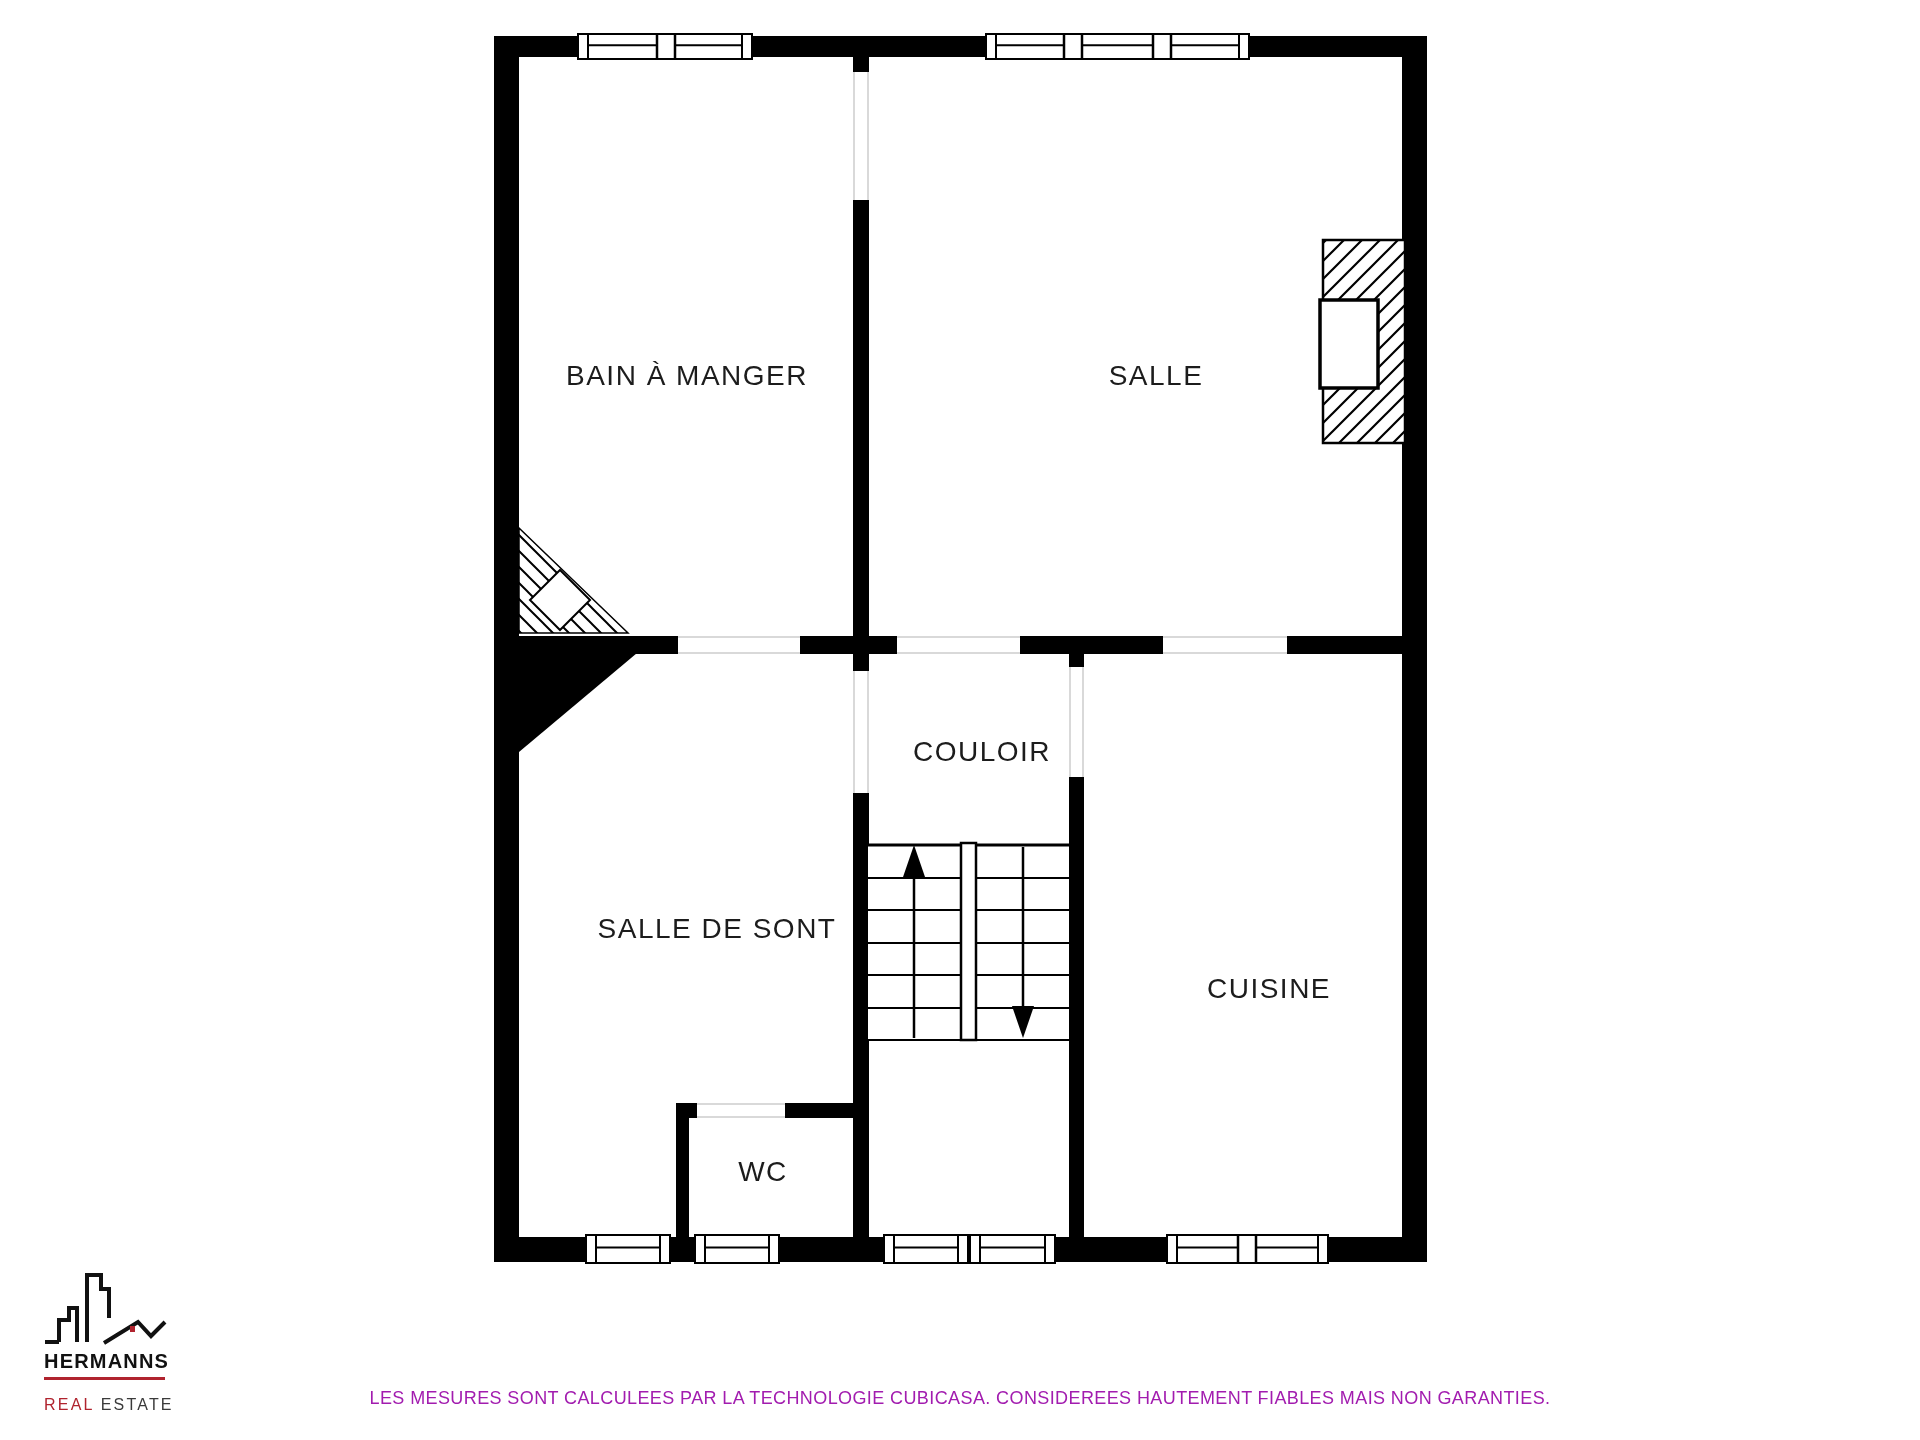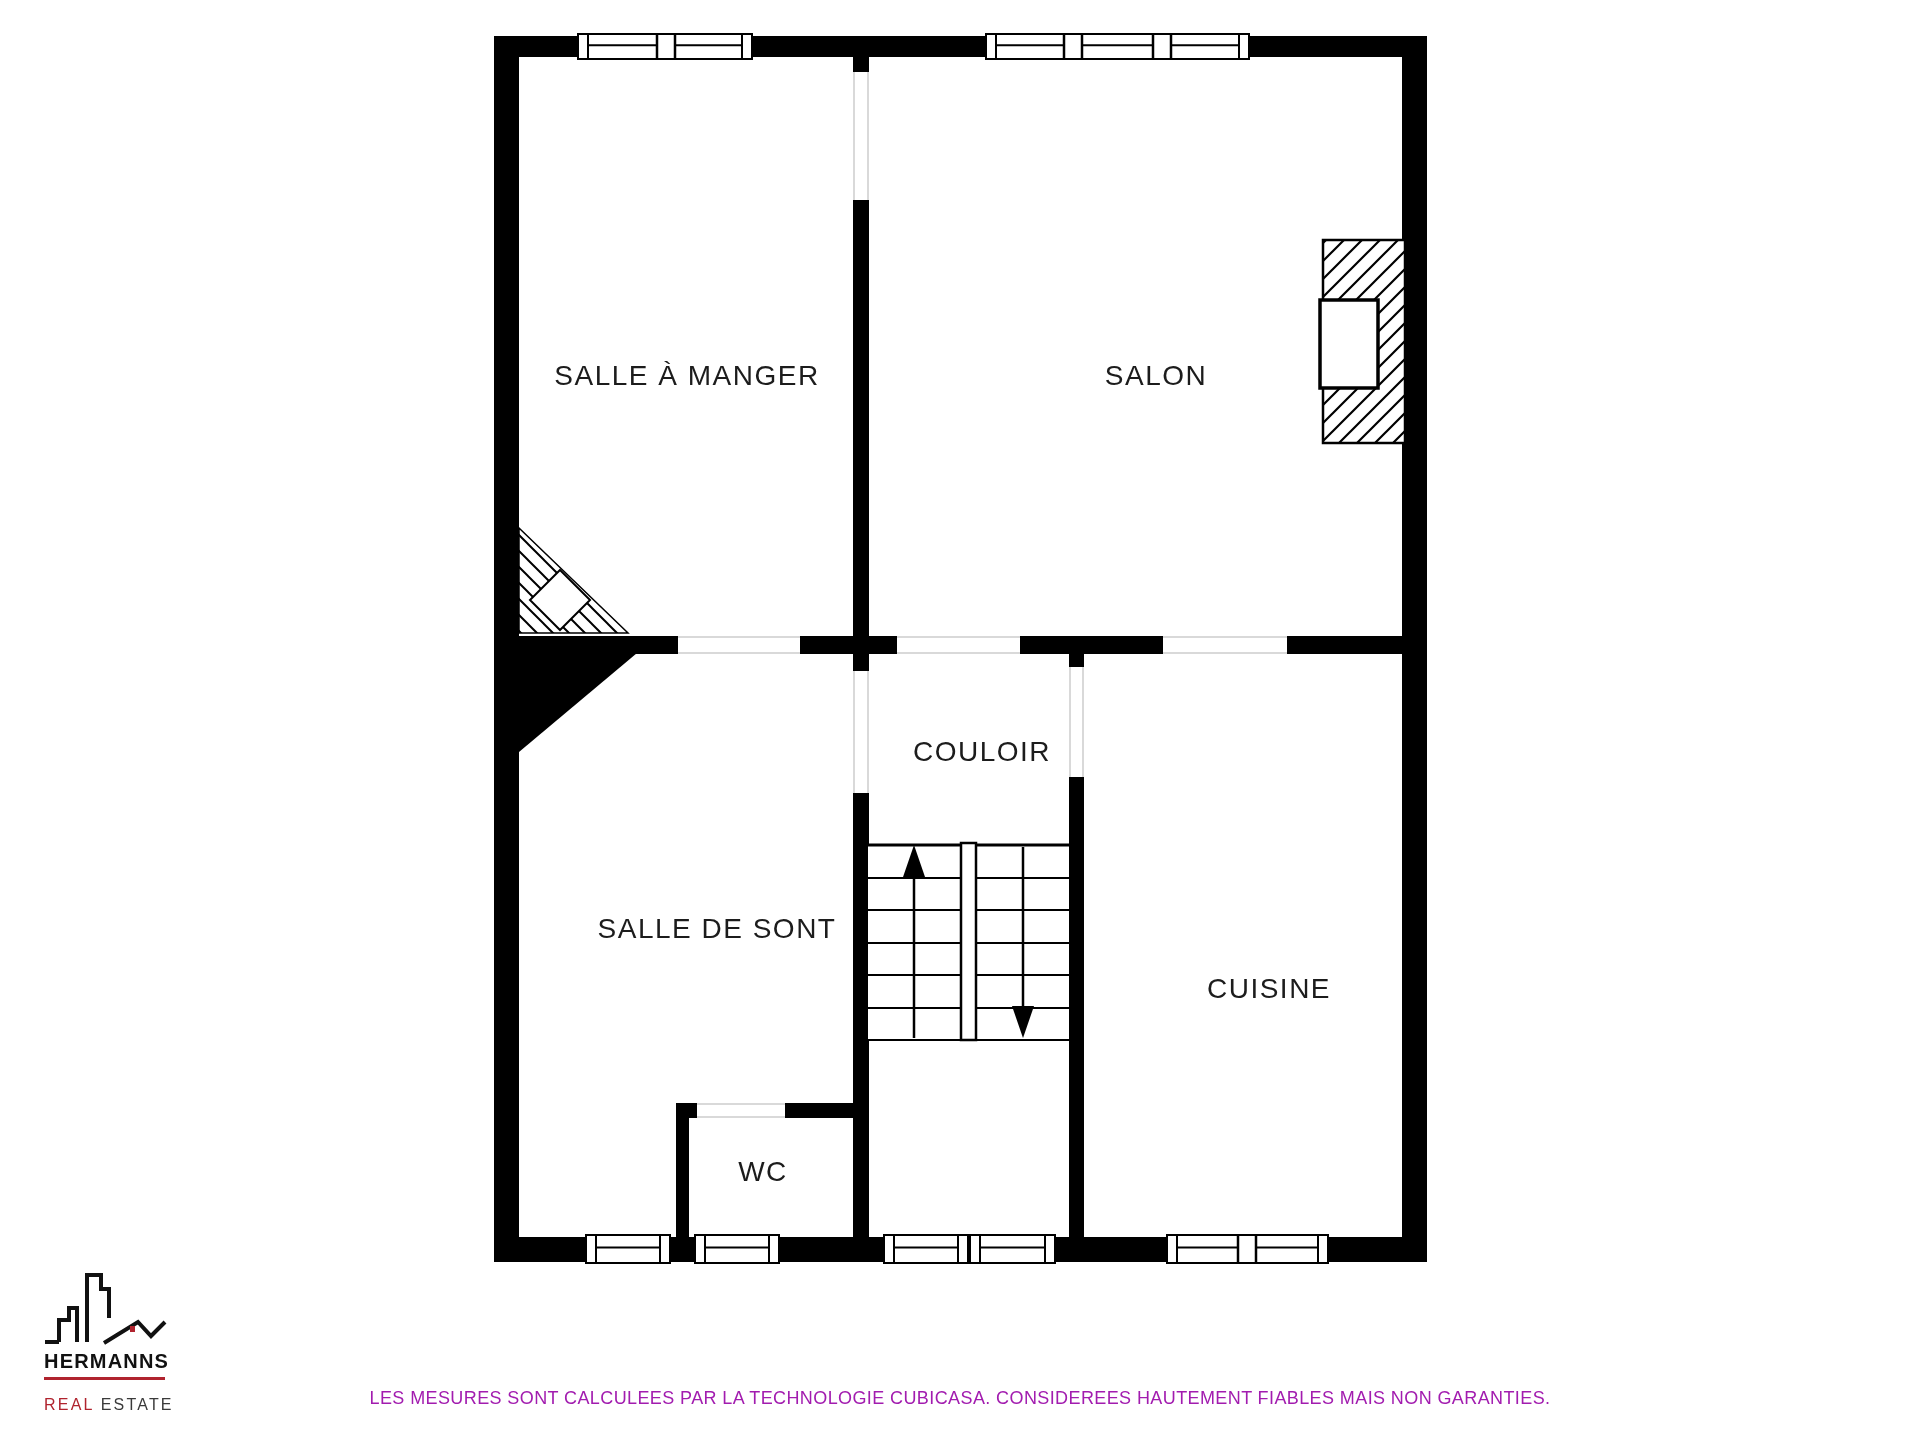--- a/index.html
+++ b/index.html
@@ -156,22 +156,22 @@
         <line x1="868" y1="975" x2="1069" y2="975" stroke="#000" stroke-width="2"></line>
         <line x1="868" y1="1008" x2="1069" y2="1008" stroke="#000" stroke-width="2"></line>
         <rect x="961" y="843" width="15" height="197" fill="#fff" stroke="#000" stroke-width="2.5"></rect>
         <line x1="914" y1="861" x2="914" y2="1038" stroke="#000" stroke-width="2.5"></line>
         <polygon points="914,845 903,877 925,877" fill="#000"></polygon>
         <line x1="1023" y1="847" x2="1023" y2="1022" stroke="#000" stroke-width="2.5"></line>
         <polygon points="1023,1038 1012,1006 1034,1006" fill="#000"></polygon>
       </g>
   </svg>
   <div class="labels" id="labels">
-      <div class="room-label" style="left: 687px; top: 376px;">SALLE À MANGER</div>
-      <div class="room-label" style="left: 1156px; top: 376px;">SALON</div>
+      <div class="room-label" style="left: 687px; top: 376px;">BAIN À MANGER</div>
+      <div class="room-label" style="left: 1156px; top: 376px;">SALLE</div>
       <div class="room-label" style="left: 982px; top: 752px;">COULOIR</div>
       <div class="room-label" style="left: 717px; top: 929px;">SALLE DE SONT</div>
       <div class="room-label" style="left: 1269px; top: 989px;">CUISINE</div>
       <div class="room-label" style="left: 763px; top: 1172px;">WC</div>
     </div>
 </div>
 
 <div class="logo">
   <svg class="logo-icon" width="128" height="78" viewBox="0 0 128 78">
     <path d="M1,74 H15 M15,74 V52 H25 V40 H33 V74" fill="none" stroke="#111" stroke-width="4"></path>

